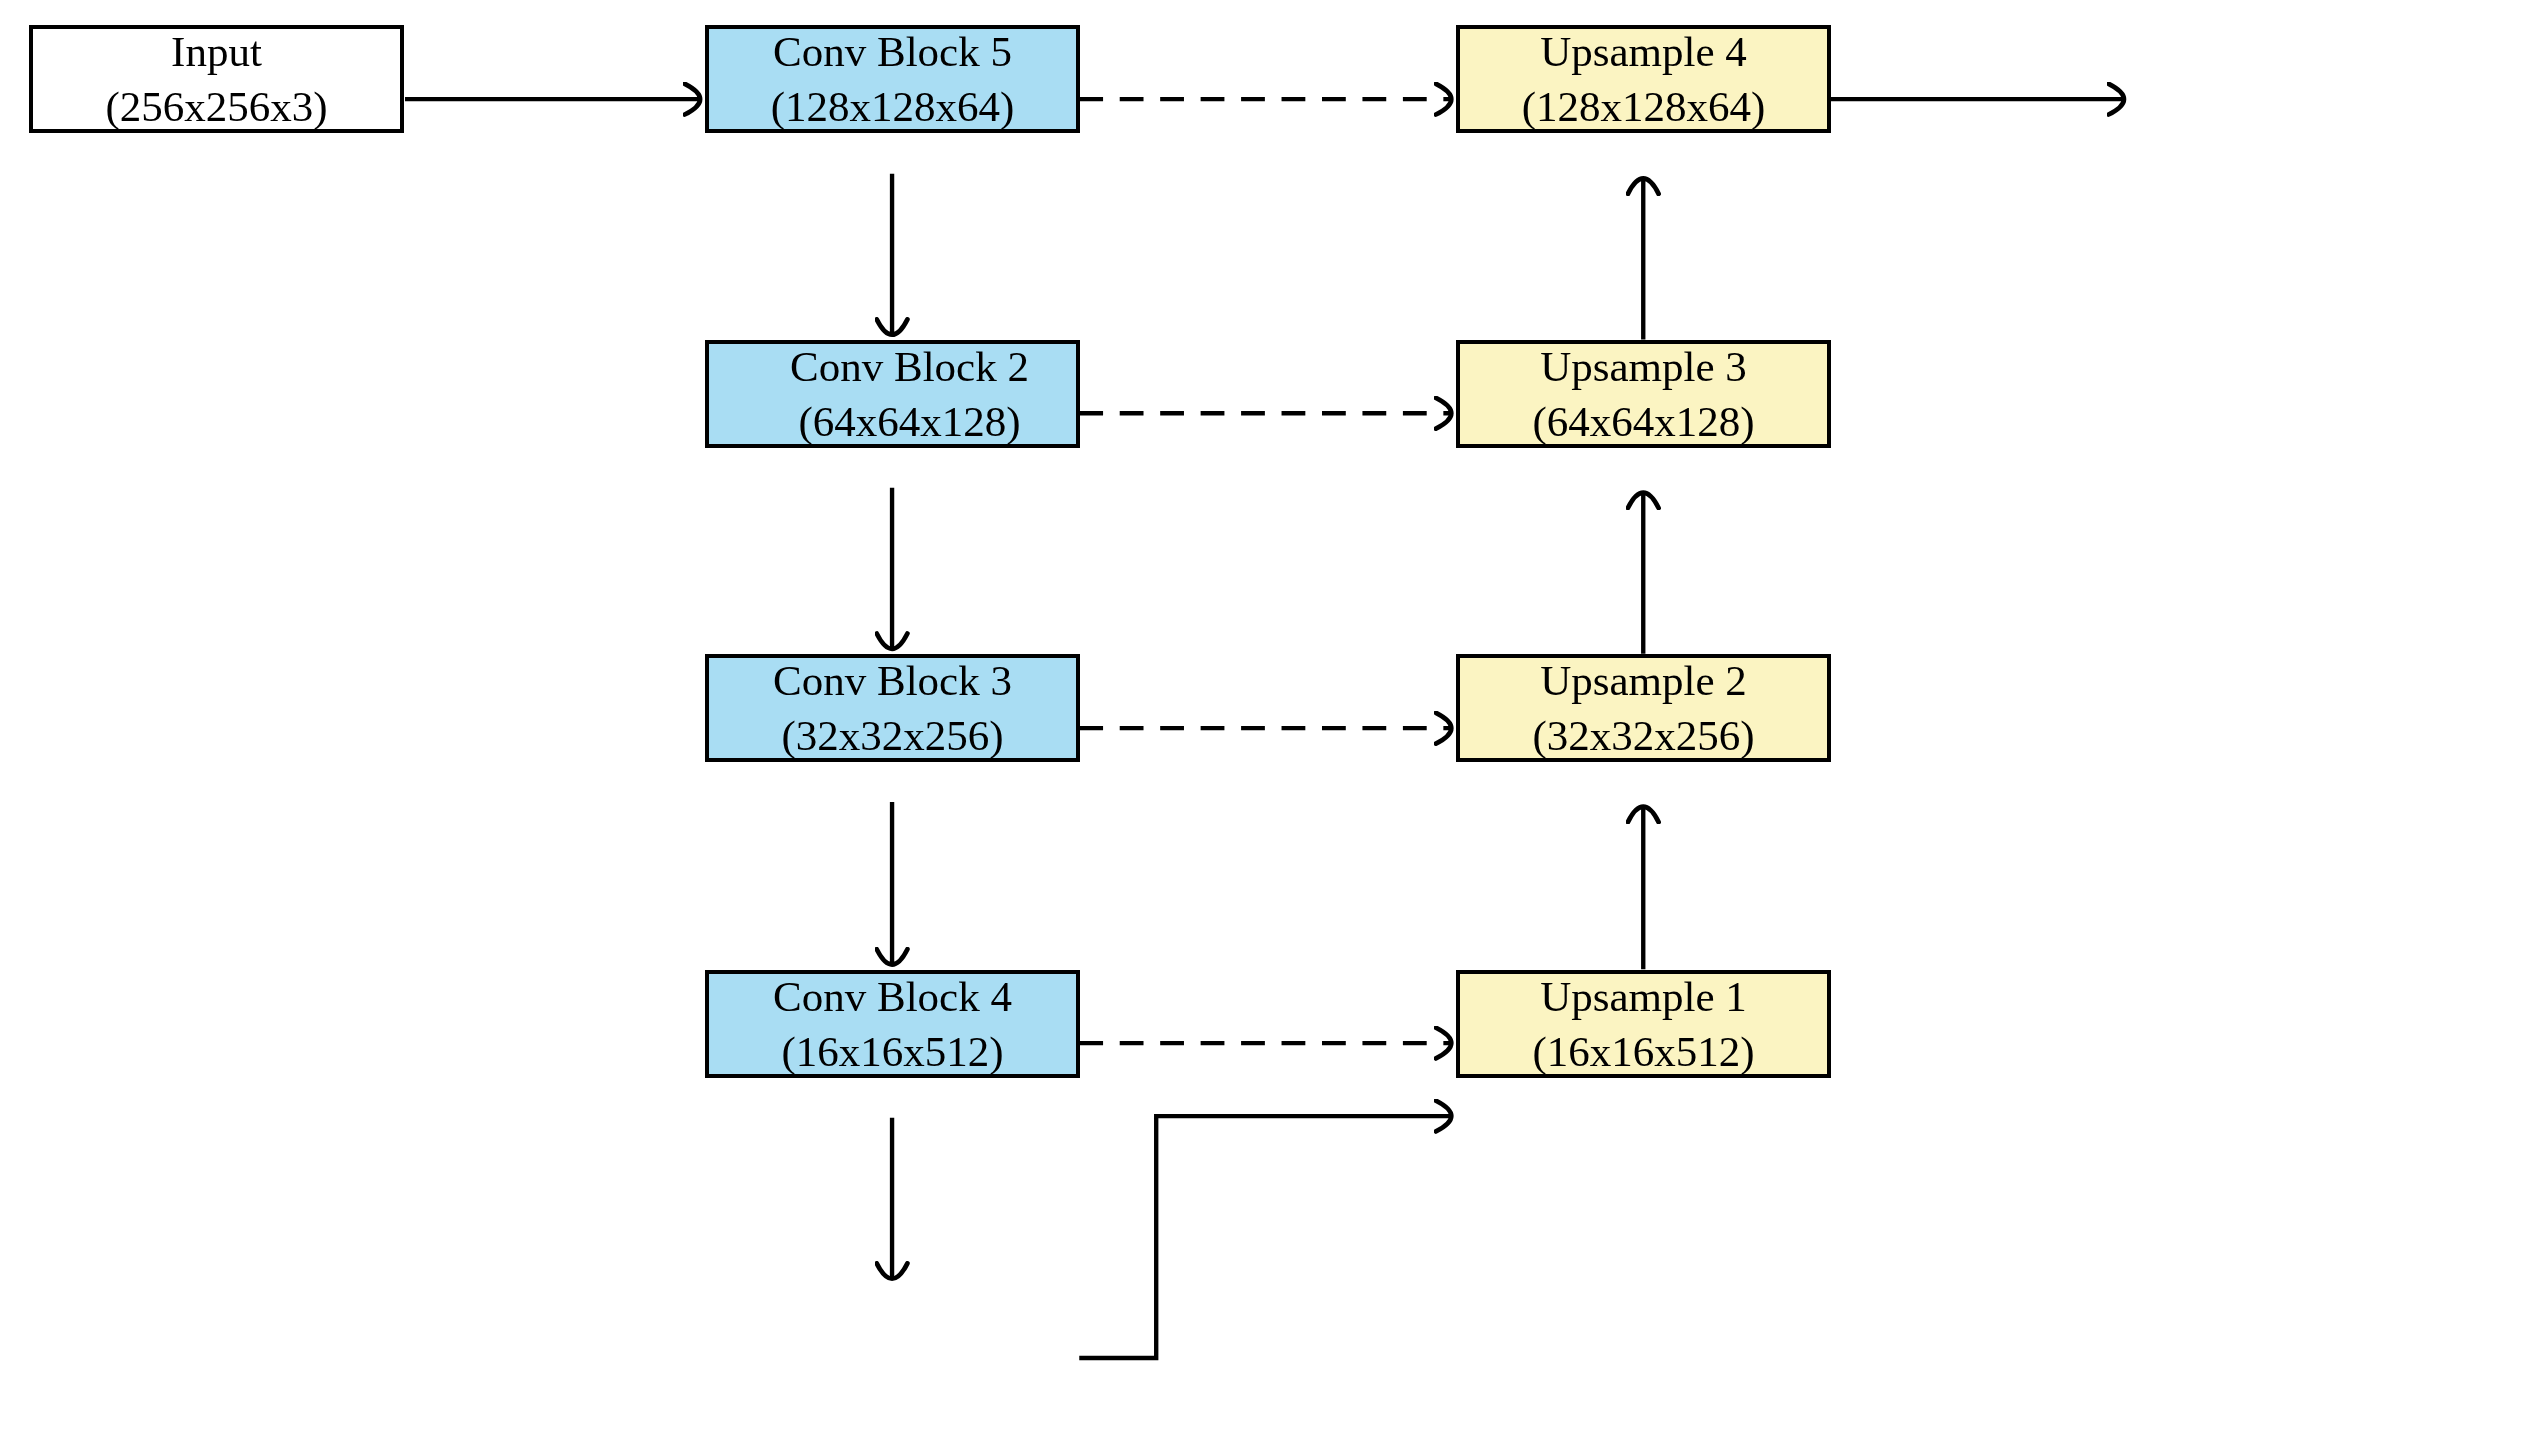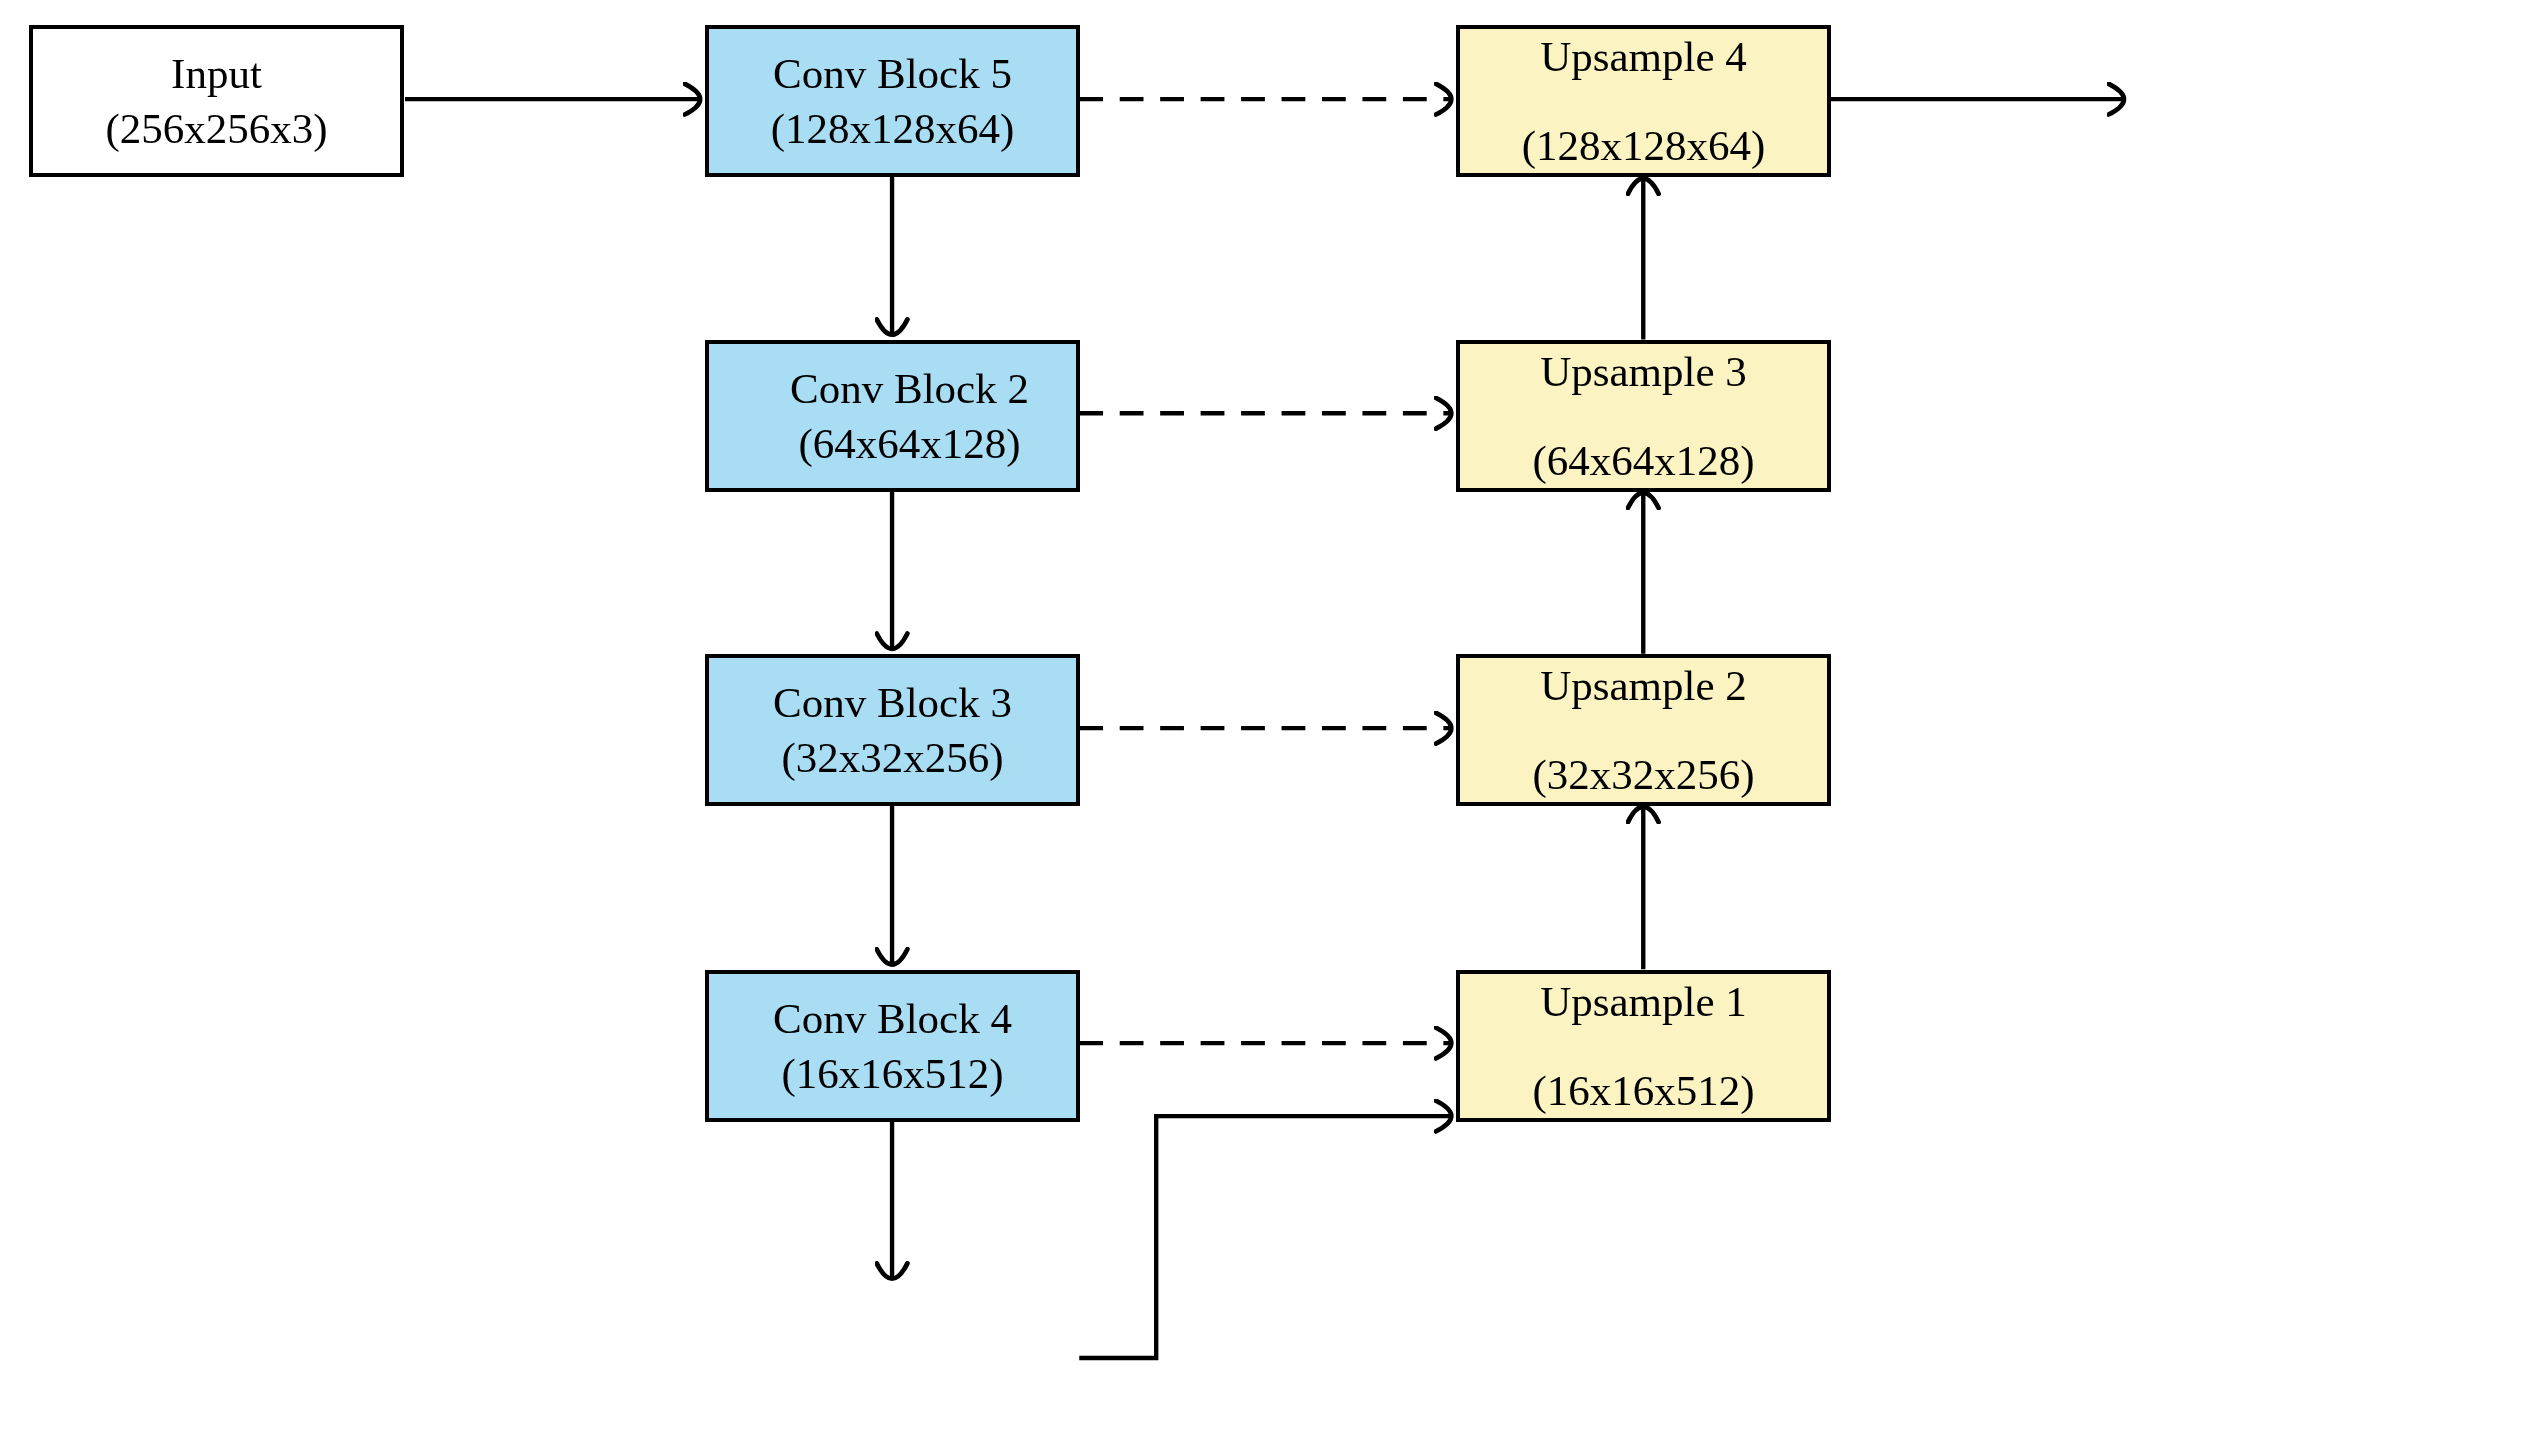--- a/index.html
+++ b/index.html
@@ -15,35 +15,35 @@
     --stroke: #000000;
   }
   .edges {
     position: absolute;
     left: 0; top: 0;
     width: 2525px; height: 1454px;
   }
   .node {
     position: absolute;
     width: 375px;
-    height: 152px;
+    height: 108px;
     box-sizing: border-box;
     border: 4px solid var(--stroke);
     display: flex;
     flex-direction: column;
     align-items: center;
     justify-content: center;
     text-align: center;
     font-size: 43px;
     line-height: 1.28;
     color: #000000;
     white-space: nowrap;
   }
   .node.conv { background: var(--conv); }
-  .node.up   { background: var(--up); justify-content: space-between; }
+  .node.up   { background: var(--up); }
   .node.io   { background: var(--io); }
   .edge-line { stroke: var(--stroke); stroke-width: 5.5; fill: none; }
   .edge-dashed { stroke-dasharray: 30 21; }
 </style>
 </head>
 <body>
 
 <div class="stage" style="--conv: #a9ddf3; --up: #fbf4c2; --io: #ffffff; --stroke: #000000;">
 
   <svg class="edges" viewBox="0 0 3182 1833" xmlns="http://www.w3.org/2000/svg">

